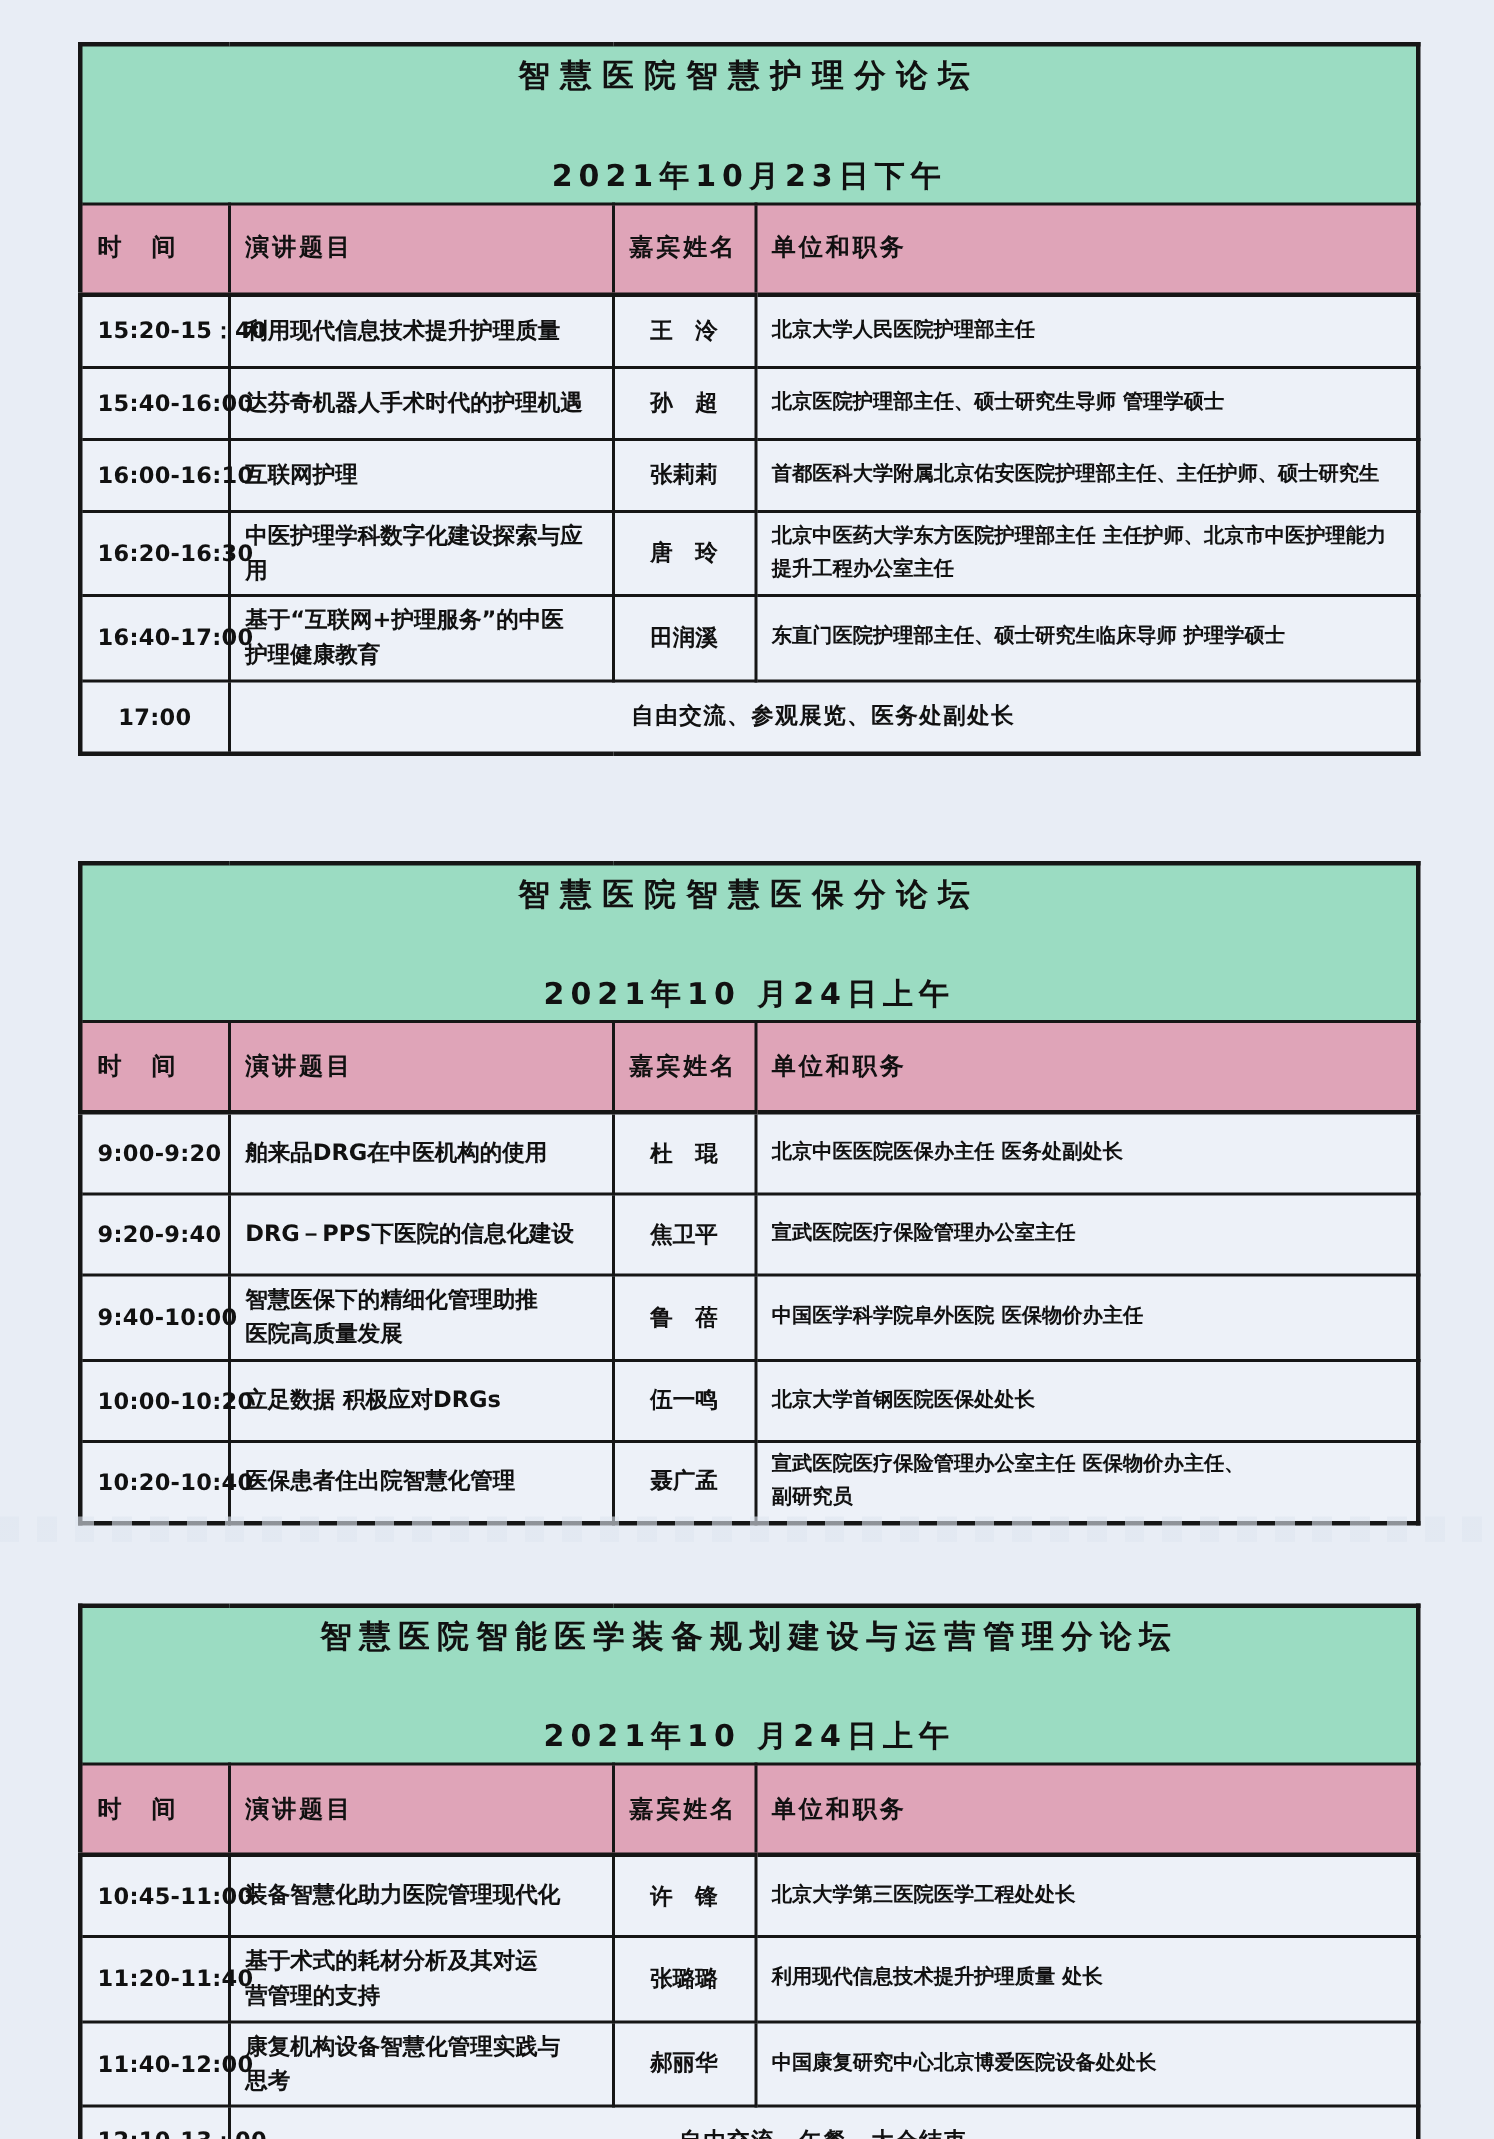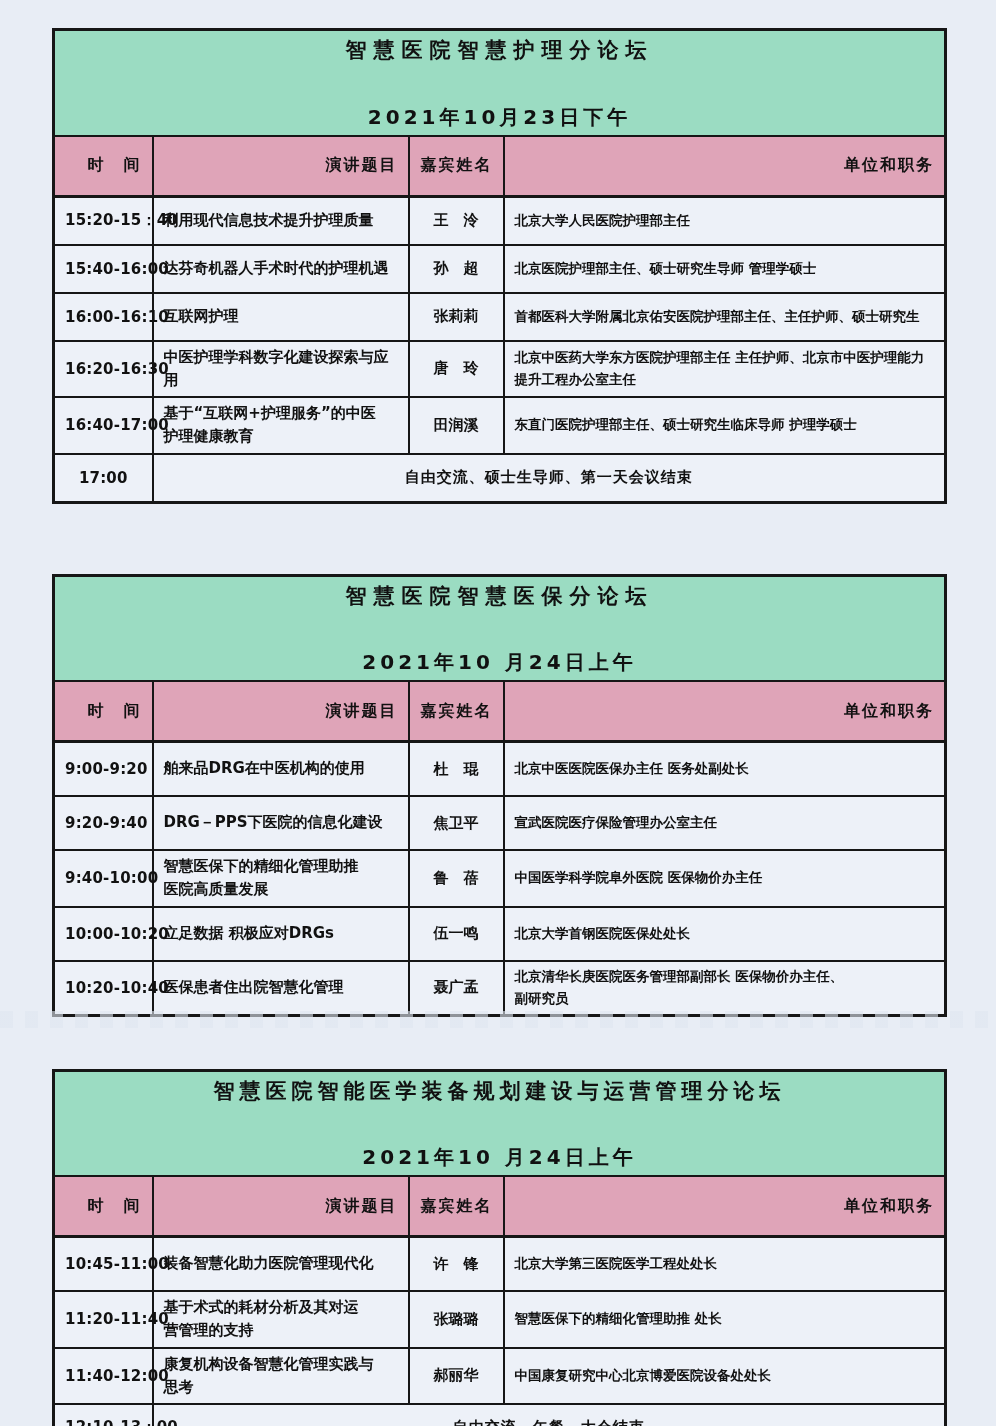--- a/index.html
+++ b/index.html
@@ -60,21 +60,21 @@
     letter-spacing:4px;
     font-weight:bold;
     line-height:1.4;
     margin-top:36px;
   }
   tr.cols th{
     background:var(--pink_header);
     height:50px;
     font-size:16px;
     letter-spacing:2px;
-    text-align:right;
+    text-align:left;
     border-bottom:3px solid var(--border);
   }
   td.time{
     text-align:center;
     font-size:15px;
     letter-spacing:0.2px;
     white-space:nowrap;
     padding:4px 2px;
   }
   td.topic{
@@ -170,21 +170,21 @@
         </tr>
         <tr>
           <td class="time">16:40-17:00</td>
           <td class="topic">基于“互联网+护理服务”的中医
 护理健康教育</td>
           <td class="guest">田润溪</td>
           <td class="org">东直门医院护理部主任、硕士研究生临床导师 护理学硕士</td>
         </tr>
         <tr>
           <td class="time">17:00</td>
-          <td class="spancell" colspan="3">自由交流、硕士生导师、第一天会议结束</td>
+          <td class="spancell" colspan="3">自由交流、参观展览、医务处副处长</td>
         </tr>
       </tbody>
     </table>
   </div>
 
   <div class="gap1"></div>
 
   <div class="tbl-wrap">
     <table class="agenda t2">
       <colgroup>
@@ -230,21 +230,21 @@
         <tr>
           <td class="time">10:00-10:20</td>
           <td class="topic">立足数据 积极应对DRGs</td>
           <td class="guest">伍一鸣</td>
           <td class="org">北京大学首钢医院医保处处长</td>
         </tr>
         <tr>
           <td class="time">10:20-10:40</td>
           <td class="topic">医保患者住出院智慧化管理</td>
           <td class="guest">聂广孟</td>
-          <td class="org">北京清华长庚医院医务管理部副部长 医保物价办主任、
+          <td class="org">宣武医院医疗保险管理办公室主任 医保物价办主任、
 副研究员</td>
         </tr>
       </tbody>
     </table>
   </div>
 
   <div class="gap2"></div>
 
   <div class="tbl-wrap">
     <table class="agenda t3">
@@ -273,21 +273,21 @@
           <td class="time">10:45-11:00</td>
           <td class="topic">装备智慧化助力医院管理现代化</td>
           <td class="guest">许　锋</td>
           <td class="org">北京大学第三医院医学工程处处长</td>
         </tr>
         <tr>
           <td class="time">11:20-11:40</td>
           <td class="topic">基于术式的耗材分析及其对运
 营管理的支持</td>
           <td class="guest">张璐璐</td>
-          <td class="org">智慧医保下的精细化管理助推 处长</td>
+          <td class="org">利用现代信息技术提升护理质量 处长</td>
         </tr>
         <tr>
           <td class="time">11:40-12:00</td>
           <td class="topic">康复机构设备智慧化管理实践与
 思考</td>
           <td class="guest">郝丽华</td>
           <td class="org">中国康复研究中心北京博爱医院设备处处长</td>
         </tr>
         <tr class="lastrows">
           <td class="time">12:10-13：00</td>

